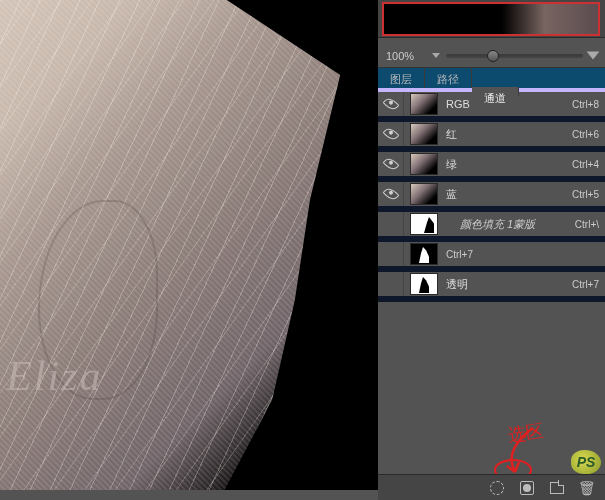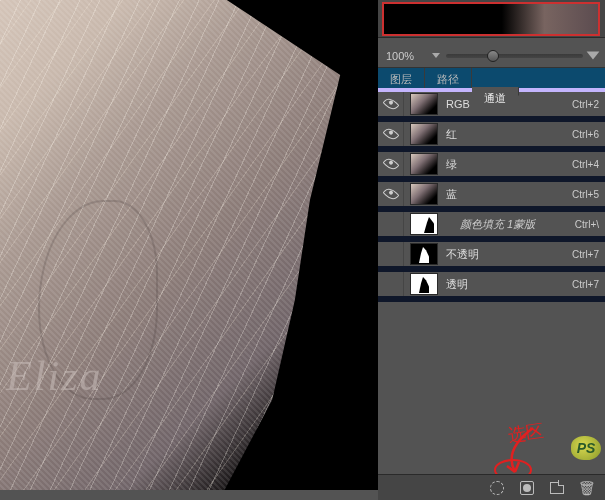--- a/index.html
+++ b/index.html
@@ -256,21 +256,21 @@
     .ft-mask {
       width:14px;height:14px;border:1px solid #bbb;border-radius:2px;display:flex;align-items:center;justify-content:center;
     }
     .ft-mask::after{content:"";width:8px;height:8px;border-radius:50%;background:#bbb;}
     .ft-new{width:14px;height:12px;border:1px solid #bbb;position:relative;}
     .ft-new::after{content:"";position:absolute;right:-1px;top:-3px;width:5px;height:5px;background:#454545;border-left:1px solid #bbb;border-bottom:1px solid #bbb;}
     .ft-trash{color:#bbb;font-size:14px;}
     .watermark-site {
       position: absolute;
       right: 4px;
-      bottom: 40px;
+      bottom: 26px;
       font-size: 12px;
       color: #fff;
       display:flex;
       align-items:center;
       gap:20px;
       z-index:10;
     }
     .ps-badge {
       width: 30px;
       height: 24px;
@@ -312,21 +312,21 @@
     <div class="tab active">通道</div>
   </div>
 
   <div id="chlist">
       <div class="channel-row">
         <div class="vis-col">
           <div class="eye-icon"></div>
         </div>
         <div class="thumb"></div>
         <div class="ch-name">RGB</div>
-        <div class="ch-shortcut">Ctrl+2</div>
+        <div class="ch-shortcut">Ctrl+8</div>
       </div>
       <div class="channel-row">
         <div class="vis-col">
           <div class="eye-icon"></div>
         </div>
         <div class="thumb"></div>
         <div class="ch-name">红</div>
         <div class="ch-shortcut">Ctrl+6</div>
       </div>
       <div class="channel-row">
@@ -347,21 +347,20 @@
       </div>
       <div class="channel-row">
         <div class="vis-col"></div>
         <div class="thumb mask-fill"></div>
         <div class="ch-name italic">颜色填充 1蒙版</div>
         <div class="ch-shortcut">Ctrl+\</div>
       </div>
       <div class="channel-row">
         <div class="vis-col"></div>
         <div class="thumb opq"></div>
-        <div class="ch-name">不透明</div>
         <div class="ch-shortcut">Ctrl+7</div>
       </div>
       <div class="channel-row">
         <div class="vis-col"></div>
         <div class="thumb trans"></div>
         <div class="ch-name">透明</div>
         <div class="ch-shortcut">Ctrl+7</div>
       </div>
     </div>
 

